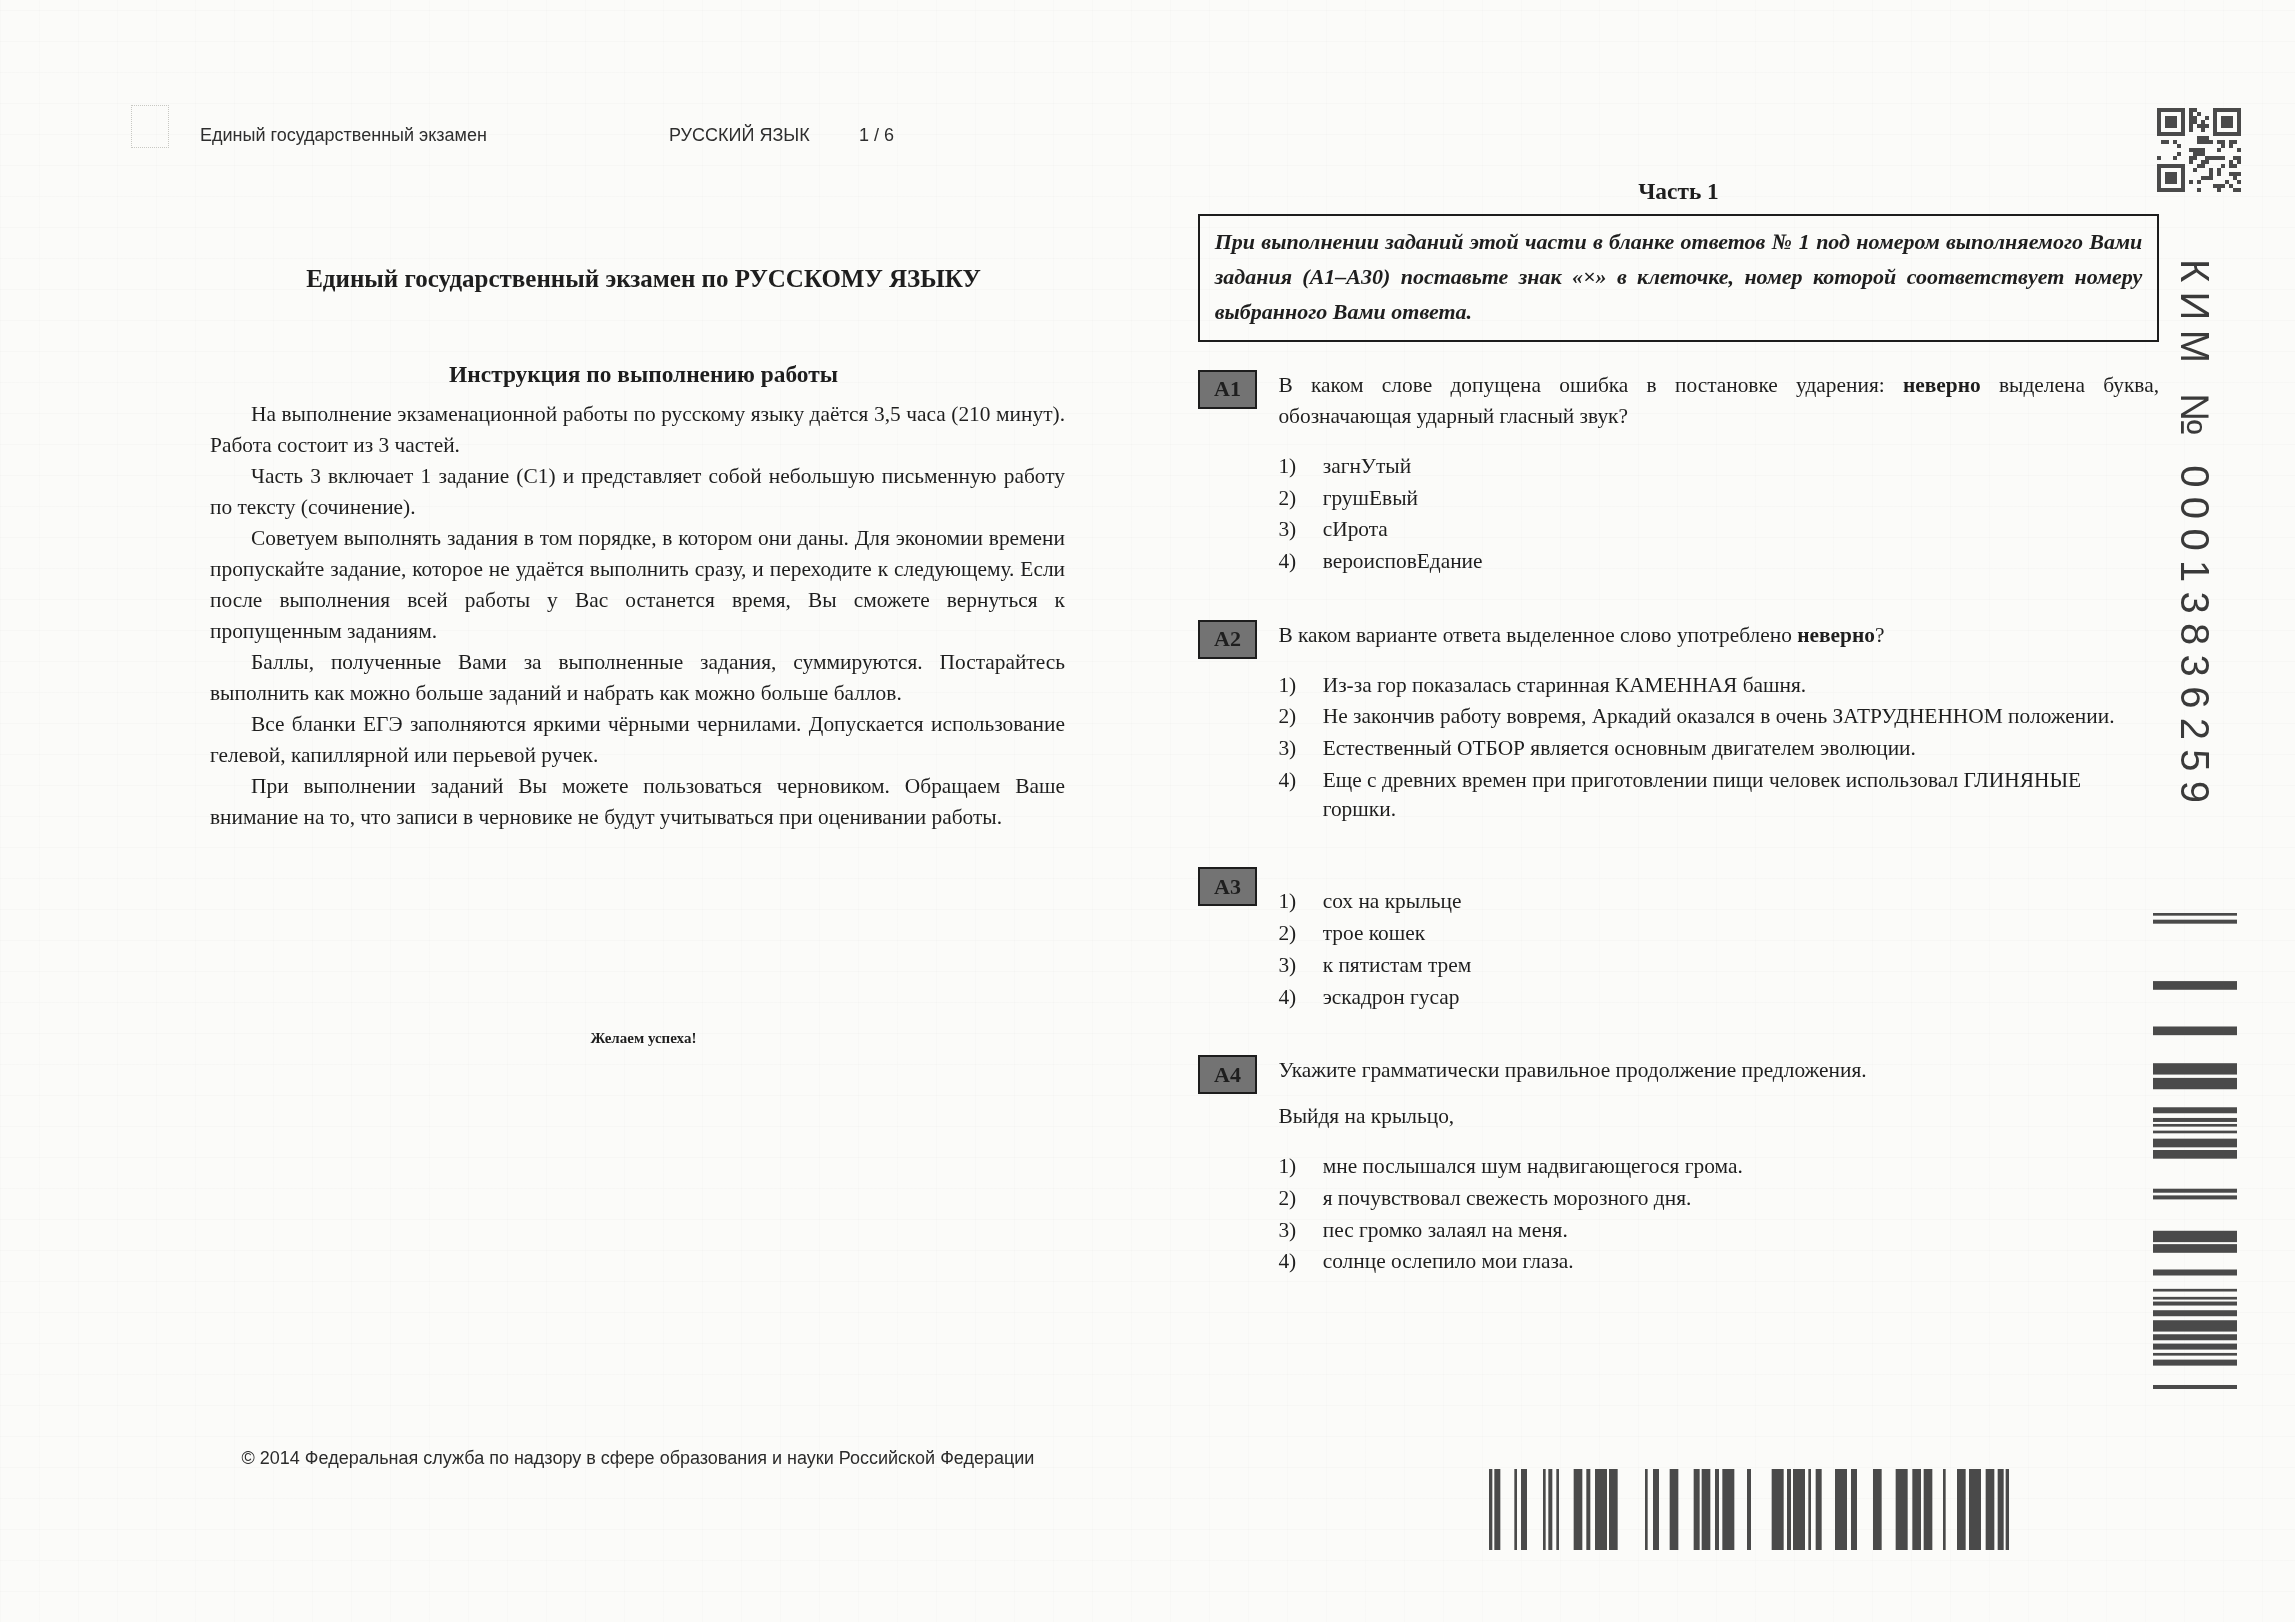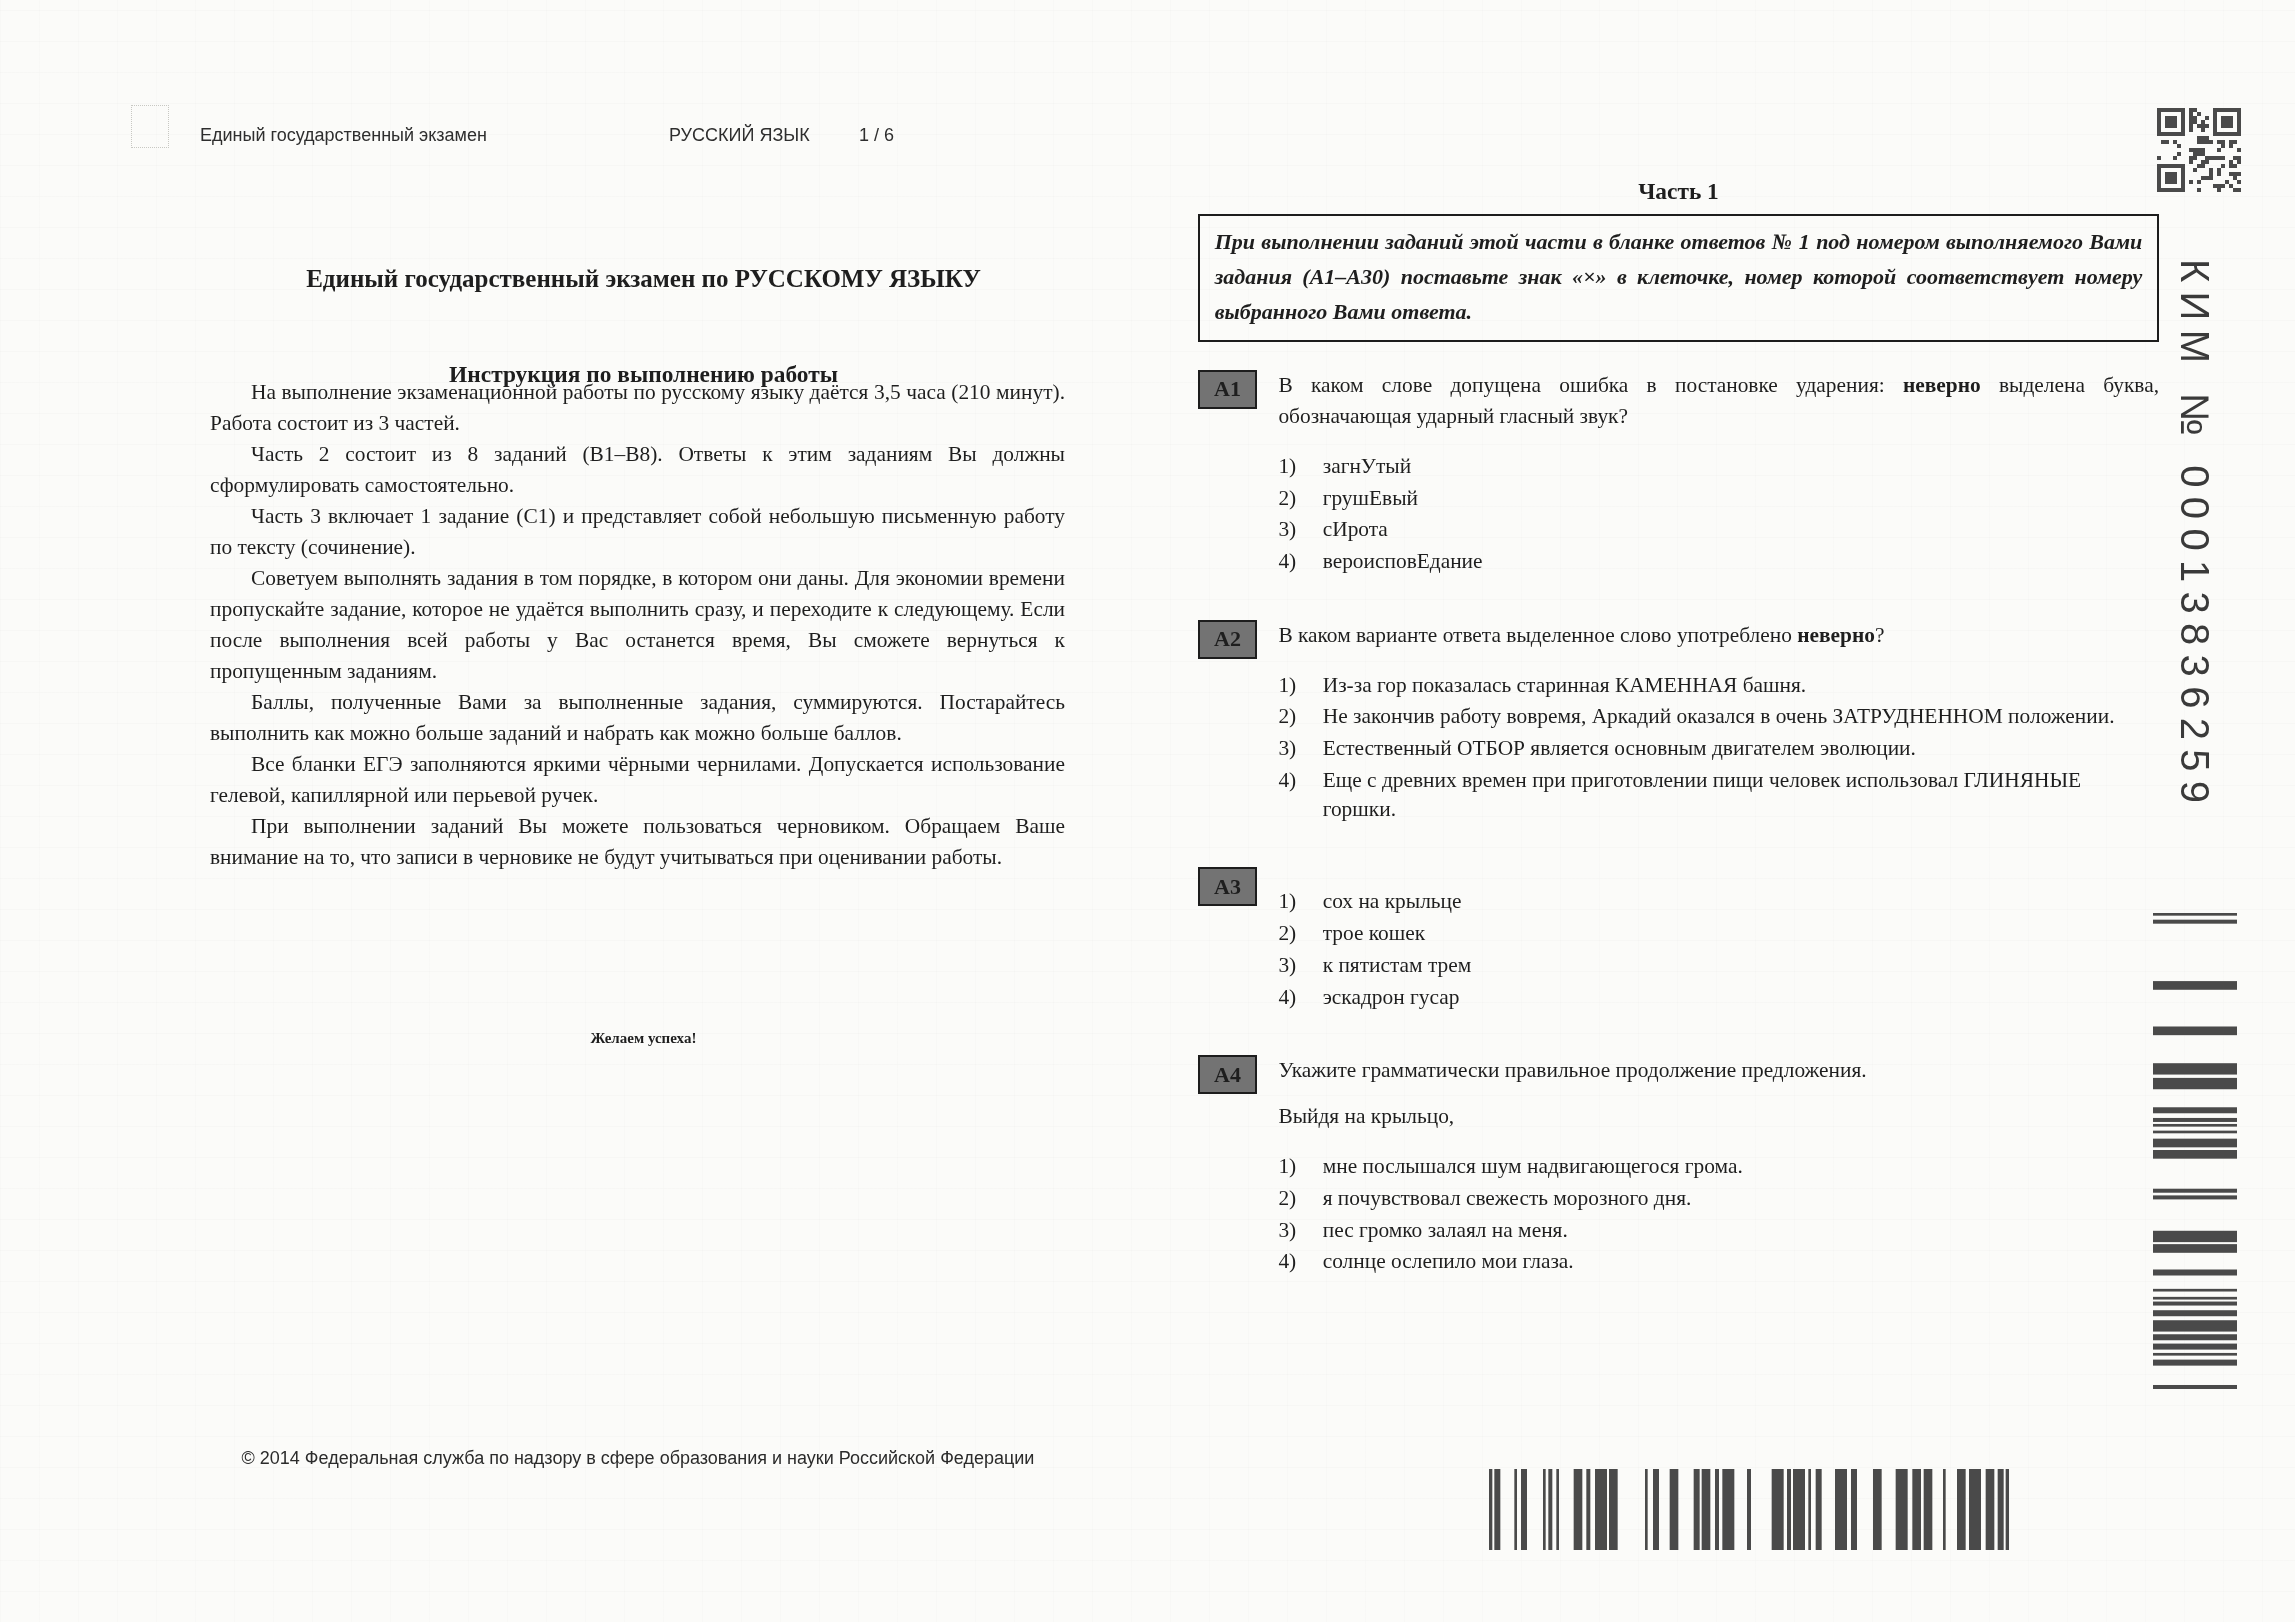--- a/index.html
+++ b/index.html
@@ -23,21 +23,21 @@
   .hdr-subject{left:669px;}
   .hdr-page{left:859px;}
   .dotted-box{position:absolute;left:131px;top:105px;width:36px;height:41px;
     border:1.3px dotted #c8c8c3;}
 
   
   .title{position:absolute;left:220px;top:248px;width:847px;text-align:center;
     font-size:25px;font-weight:700;}
   .instr-heading{position:absolute;left:220px;top:342px;width:847px;text-align:center;
     font-size:23.4px;font-weight:700;}
-  .bodytext{position:absolute;left:210px;top:377px;width:855px;}
+  .bodytext{position:absolute;left:210px;top:399px;width:855px;}
   .bodytext p{margin:0;font-size:21.4px;line-height:31px;text-align:justify;text-indent:41px;}
   .wish{position:absolute;left:220px;top:1030px;width:847px;text-align:center;
     font-size:15px;font-weight:700;}
   .footer{position:absolute;left:194px;top:1445px;width:888px;text-align:center;
     font-size:18px;line-height:27px;color:#2b2b2b;}
 
   
   .right-col{position:absolute;left:1198px;top:178px;width:961px;}
   .part-heading{text-align:center;font-size:23.4px;font-weight:700;margin:0;}
   .instr-box{margin-top:9.3px;border:2.7px solid #1d1d1d;padding:8px 14.7px 10.7px;
@@ -72,21 +72,20 @@
   <div class="dotted-box"></div>
   <span class="hdr hdr-exam sans">Единый государственный экзамен</span>
   <span class="hdr hdr-subject sans">РУССКИЙ ЯЗЫК</span>
   <span class="hdr hdr-page sans">1 / 6</span>
 
   <h1 class="title">Единый государственный экзамен по РУССКОМУ ЯЗЫКУ</h1>
   <h2 class="instr-heading">Инструкция по выполнению работы</h2>
 
   <div class="bodytext">
     <p>На выполнение экзаменационной работы по русскому языку даётся 3,5 часа (210 минут). Работа состоит из 3 частей.</p>
-    <p>Часть 2 состоит из 8 заданий (В1–В8). Ответы к этим заданиям Вы должны сформулировать самостоятельно.</p>
     <p>Часть 3 включает 1 задание (С1) и представляет собой небольшую письменную работу по тексту (сочинение).</p>
     <p>Советуем выполнять задания в том порядке, в котором они даны. Для экономии времени пропускайте задание, которое не удаётся выполнить сразу, и переходите к следующему. Если после выполнения всей работы у Вас останется время, Вы сможете вернуться к пропущенным заданиям.</p>
     <p>Баллы, полученные Вами за выполненные задания, суммируются. Постарайтесь выполнить как можно больше заданий и набрать как можно больше баллов.</p>
     <p>Все бланки ЕГЭ заполняются яркими чёрными чернилами. Допускается использование гелевой, капиллярной или перьевой ручек.</p>
     <p>При выполнении заданий Вы можете пользоваться черновиком. Обращаем Ваше внимание на то, что записи в черновике не будут учитываться при оценивании работы.</p>
   </div>
 
   <div class="wish">Желаем успеха!</div>
 
   <div class="footer sans">

